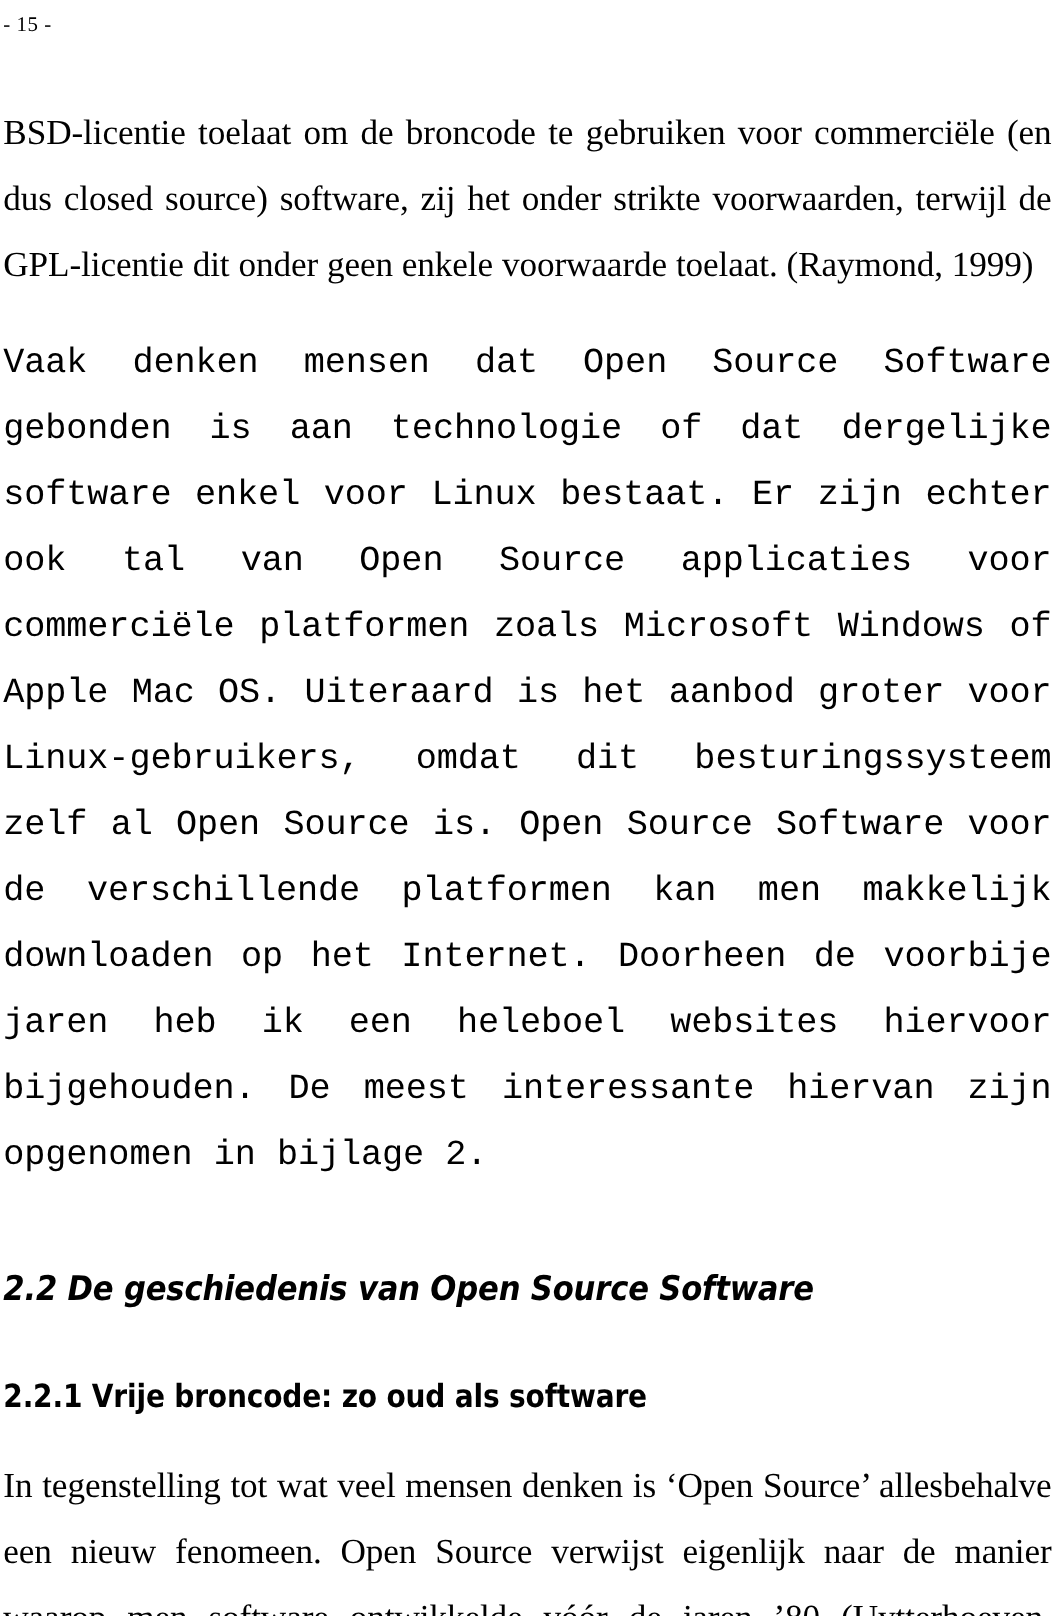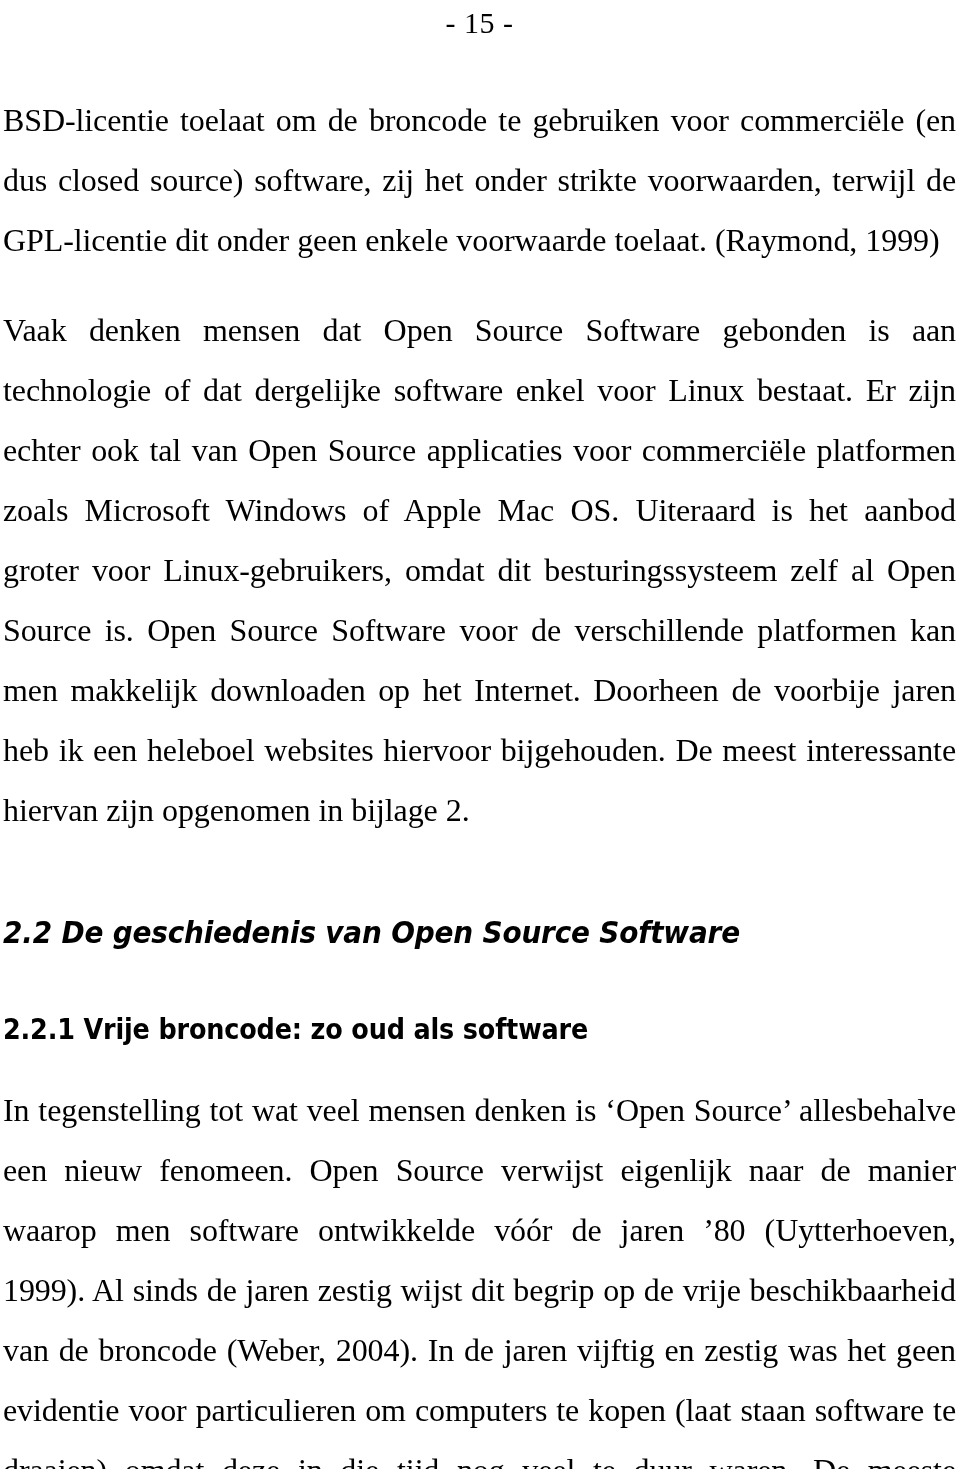--- a/index.html
+++ b/index.html
@@ -19,42 +19,42 @@
   .page {
     position: relative;
     width: 960px;
     height: 1469px;
     box-sizing: border-box;
     padding: 0 4px 0 3px;
   }
 
   
   .folio {
-    text-align: center;
-    font-size: 30px;
+    text-align: left;
+    font-size: 19px;
     line-height: 34px;
     letter-spacing: 0.5px;
     padding-top: 6px;
     white-space: pre;
   }
 
   
   .para {
     font-size: 32px;
     line-height: 60px;
     text-align: justify;
     text-justify: inter-word;
     margin: 0;
     letter-spacing: -0.1px;
     word-spacing: 0.2px;
     hyphens: none;
   }
 
   .para-1 { margin-top: 50px; }
-  .para-2 { margin-top: 30px; }
+  .para-2 { margin-top: 30px; font-family: Liberation Mono, monospace; }
   .para-3 { margin-top: 0px; }
 
   .spacer-after-para3 { height: 72px; }
 
   
   .h2 {
     font-family: "DejaVu Sans", "Liberation Sans", sans-serif;
     font-weight: bold;
     font-style: italic;
     font-size: 31px;

